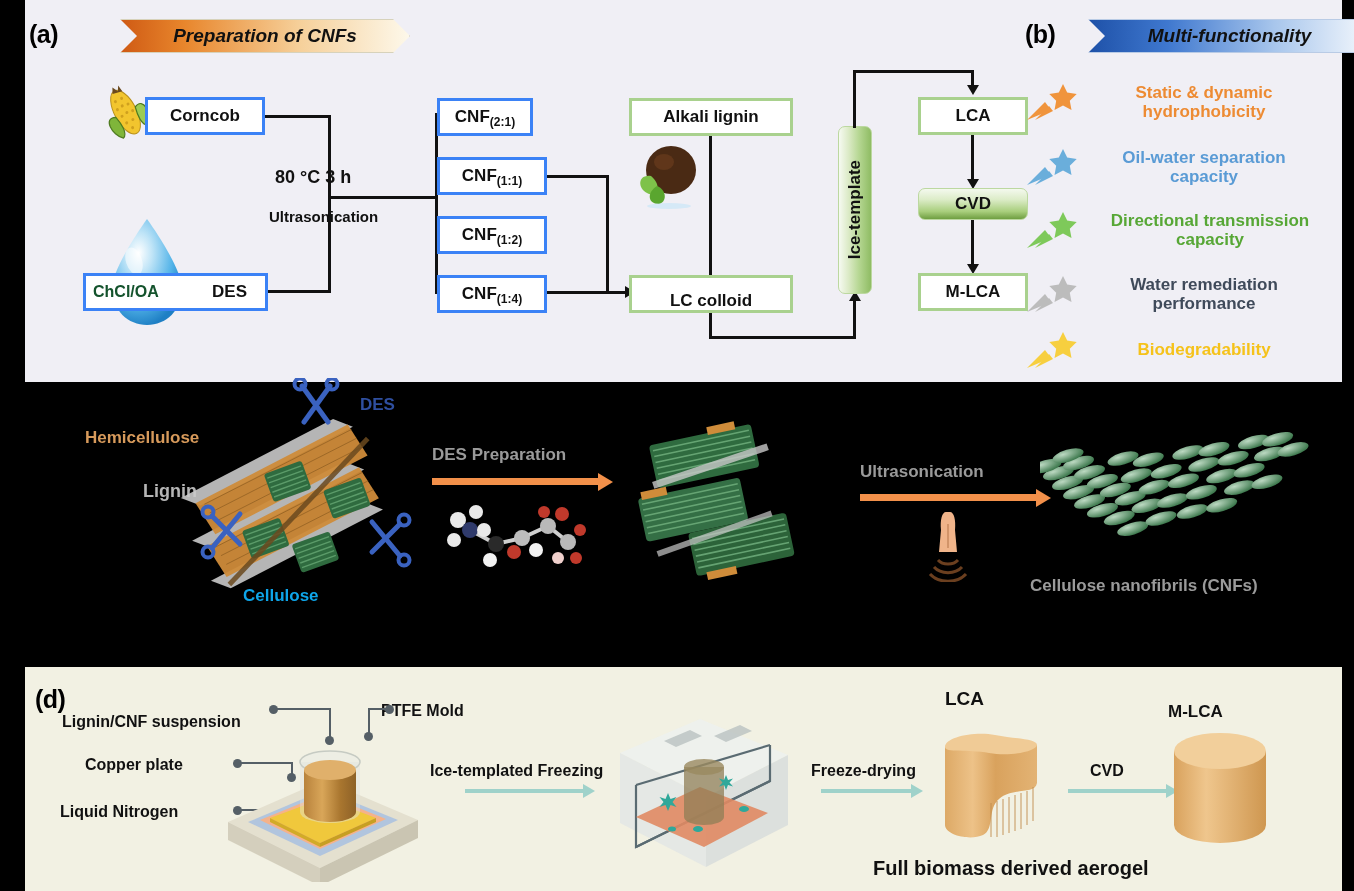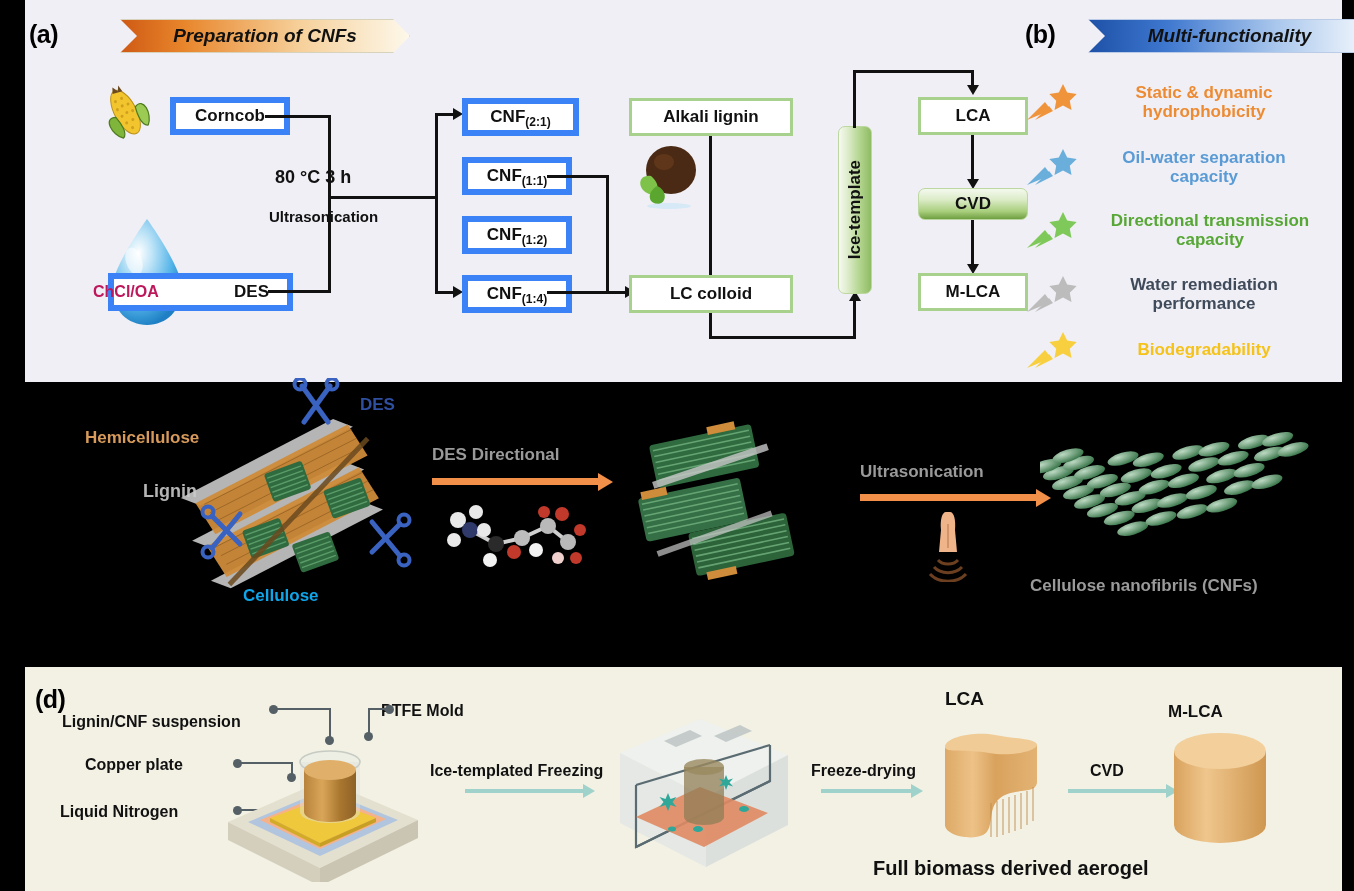--- a/index.html
+++ b/index.html
@@ -36,21 +36,21 @@
   #chev-multi{ left:1063px; top:19px; width:283px;
                background:linear-gradient(to right,#1e51a8 0%,#3f78cf 28%,#a8c6ec 66%,#f4f8fd 100%);
                border:1px solid #b9cbe5; }
 
   
   .box {
     position:absolute; display:flex; align-items:center; justify-content:center;
     font-weight:bold; font-size:17px; color:#111; background:#fff;
     text-align:center; line-height:1.05;
   }
-  .box.orange { border:6px solid #3b82f6;margin-left:25px; }
+  .box.orange { border:3px solid #3b82f6; }
   .box.green  { border:3px solid #a9d18e; }
   .box sub { font-size:12px; vertical-align:baseline; position:relative; top:4px; }
 
   
   .pill {
     position:absolute; display:flex; align-items:center; justify-content:center;
     font-weight:bold; color:#111; border-radius:7px;
   }
   #pill-cvd { left:893px; top:188px; width:110px; height:32px; font-size:17px;
       background:linear-gradient(to bottom,#f4f9ee 0%,#dcecc8 35%,#a8ce7c 75%,#6f9e41 100%);
@@ -157,36 +157,36 @@
           <stop offset="100%" stop-color="#1e7fc4"></stop>
         </radialGradient>
       </defs>
       <path d="M47 4 C47 4 12 52 12 74 C12 95 28 110 47 110 C66 110 82 95 82 74 C82 52 47 4 47 4 Z" fill="url(#dg)"></path>
       <ellipse cx="34" cy="46" rx="8" ry="14" fill="#fff" opacity="0.55" transform="rotate(-18 34 46)"></ellipse>
     </svg>
 
     <div class="box orange" style="left:58px; top:273px; width:185px; height:38px; justify-content:flex-end; padding-right:18px;">
       <span>DES</span>
     </div>
-    <div style="position:absolute; left:68px; top:283px; font-weight:bold; font-size:16px; color:#be185d;">ChCl/OA</div>
+    <div style="position:absolute; left:68px; top:283px; font-weight:bold; font-size:16px; color:#14532d;">ChCl/OA</div>
 
     <div class="ln" style="left:240px; top:115px; width:66px; height:3px;"></div>
     <div class="ln" style="left:243px; top:290px; width:63px; height:3px;"></div>
     <div class="ln" style="left:303px; top:115px; width:3px; height:178px;"></div>
     <div class="ln" style="left:303px; top:196px; width:110px; height:3px;"></div>
     <div class="flowtext" style="left:250px; top:167px; font-size:18px;">80 °C 3 h</div>
     <div class="flowtext" style="left:244px; top:208px; font-size:15px;">Ultrasonication</div>
 
     <div class="ln" style="left:410px; top:113px; width:3px; height:181px;"></div>
     <div class="ln" style="left:410px; top:113px; width:20px; height:3px;"></div>
     <div class="arrowhead ar-right" style="left:428px; top:108px;"></div>
     <div class="ln" style="left:410px; top:291px; width:20px; height:3px;"></div>
     <div class="arrowhead ar-right" style="left:428px; top:286px;"></div>
 
-    <div class="box orange" style="left:412px; top:98px; width:117px; height:38px;">
+    <div class="box orange" style="left:412px; top:98px; width:96px; height:38px;">
       <span><span>CNF</span><sub>(2:1)</sub></span>
     </div>
     <div class="box orange" style="left:412px; top:157px; width:110px; height:38px;">
       <span><span>CNF</span><sub>(1:1)</sub></span>
     </div>
     <div class="box orange" style="left:412px; top:216px; width:110px; height:38px;">
       <span><span>CNF</span><sub>(1:2)</sub></span>
     </div>
     <div class="box orange" style="left:412px; top:275px; width:110px; height:38px;">
       <span><span>CNF</span><sub>(1:4)</sub></span>
@@ -206,21 +206,21 @@
       <ellipse cx="38" cy="30" rx="25" ry="24" fill="#4a2a14"></ellipse>
       <ellipse cx="31" cy="22" rx="10" ry="8" fill="#6b3e1d" opacity="0.65"></ellipse>
       <path d="M18 36 C4 34 4 50 16 54 C26 56 28 44 18 36 Z" fill="#7ec24a"></path>
       <path d="M24 46 C14 52 14 64 26 64 C34 62 34 50 24 46 Z" fill="#5aa62f"></path>
       <ellipse cx="36" cy="66" rx="22" ry="3" fill="#bfe4f7" opacity="0.55"></ellipse>
     </svg>
 
     <div class="ln" style="left:684px; top:136px; width:3px; height:142px;"></div>
     <div class="arrowhead ar-down" style="left:680px; top:276px;"></div>
 
-    <div class="box green" style="left:604px; top:275px; width:164px; height:38px;">
+    <div class="box green" style="left:604px; top:275px; width:164px; height:38px;align-items:flex-end;">
       <span>LC colloid</span>
     </div>
 
     <div class="ln" style="left:684px; top:313px; width:3px; height:26px;"></div>
     <div class="ln" style="left:684px; top:336px; width:146px; height:3px;"></div>
     <div class="ln" style="left:828px; top:300px; width:3px; height:39px;"></div>
     <div class="arrowhead ar-up" style="left:824px; top:291px;"></div>
 
     <div class="pill" id="pill-ice">
       <span class="vert">Ice-template</span>
@@ -308,21 +308,21 @@
       </div>
     </div>
   </div>
 
   <div id="panel-c">
 
     <div class="c-label" style="left:360px; top:13px; font-size:17px; color:#2f4fa0;">DES</div>
     <div class="c-label" style="left:85px; top:46px; font-size:17px; color:#d79a5b;">Hemicellulose</div>
     <div class="c-label" style="left:143px; top:99px; font-size:18px; color:#b5b5b5;">Lignin</div>
     <div class="c-label" style="left:243px; top:204px; font-size:17px; color:#0ea5e9;">Cellulose</div>
-    <div class="c-label" style="left:432px; top:63px; font-size:17px; color:#9a9a9a;">DES Directional</div>
+    <div class="c-label" style="left:432px; top:63px; font-size:17px; color:#9a9a9a;">DES Preparation</div>
     <div class="c-label" style="left:860px; top:80px; font-size:17px; color:#9a9a9a;">Ultrasonication</div>
     <div class="c-label" style="left:1030px; top:194px; font-size:17px; color:#9a9a9a;">Cellulose nanofibrils (CNFs)</div>
 
     <svg style="position:absolute; left:150px; top:20px; width:320px; height:200px;" viewBox="0 0 320 200">
       <g transform="rotate(-20 160 100)">
 
         <g fill="#c9c9c9" opacity="0.9">
           <path d="M40 52 L210 30 L226 44 L56 66 Z"></path>
           <path d="M36 96 L206 74 L222 88 L52 110 Z"></path>
           <path d="M40 140 L210 118 L226 132 L56 154 Z"></path>

